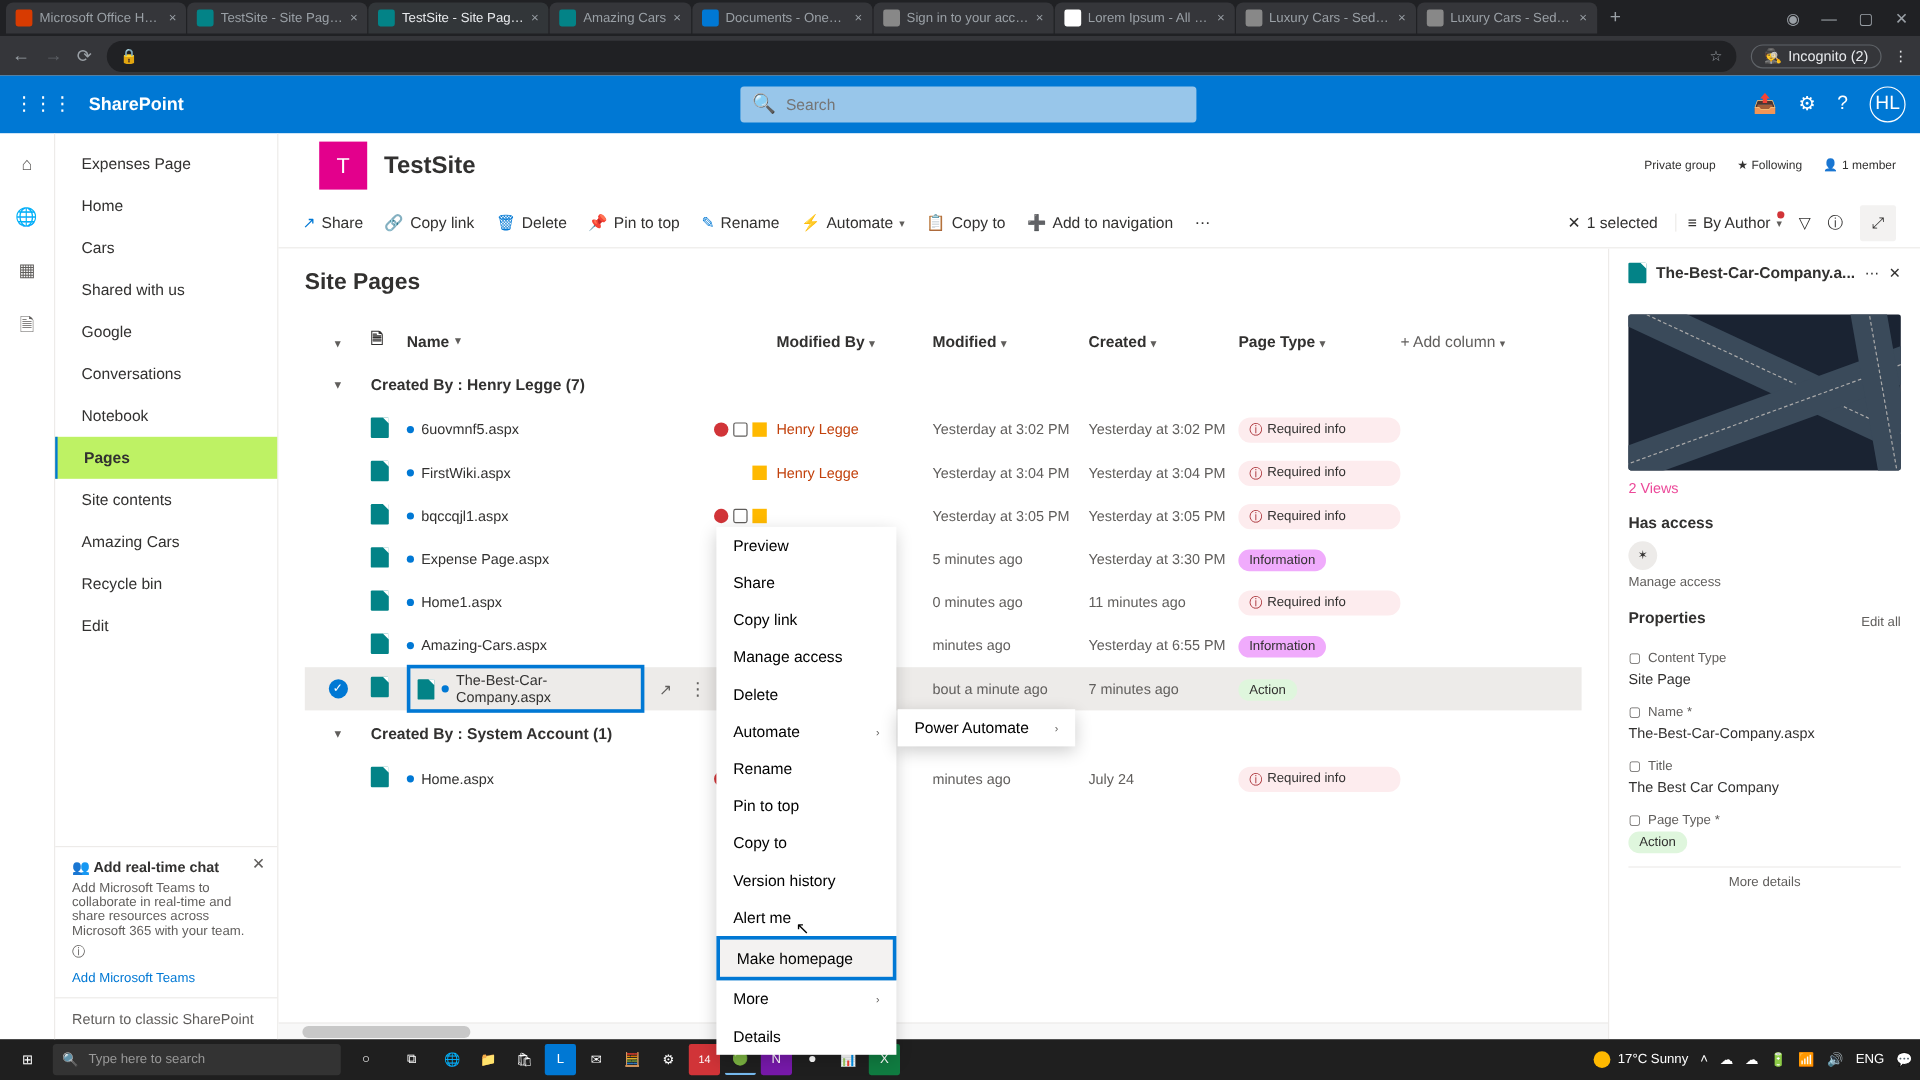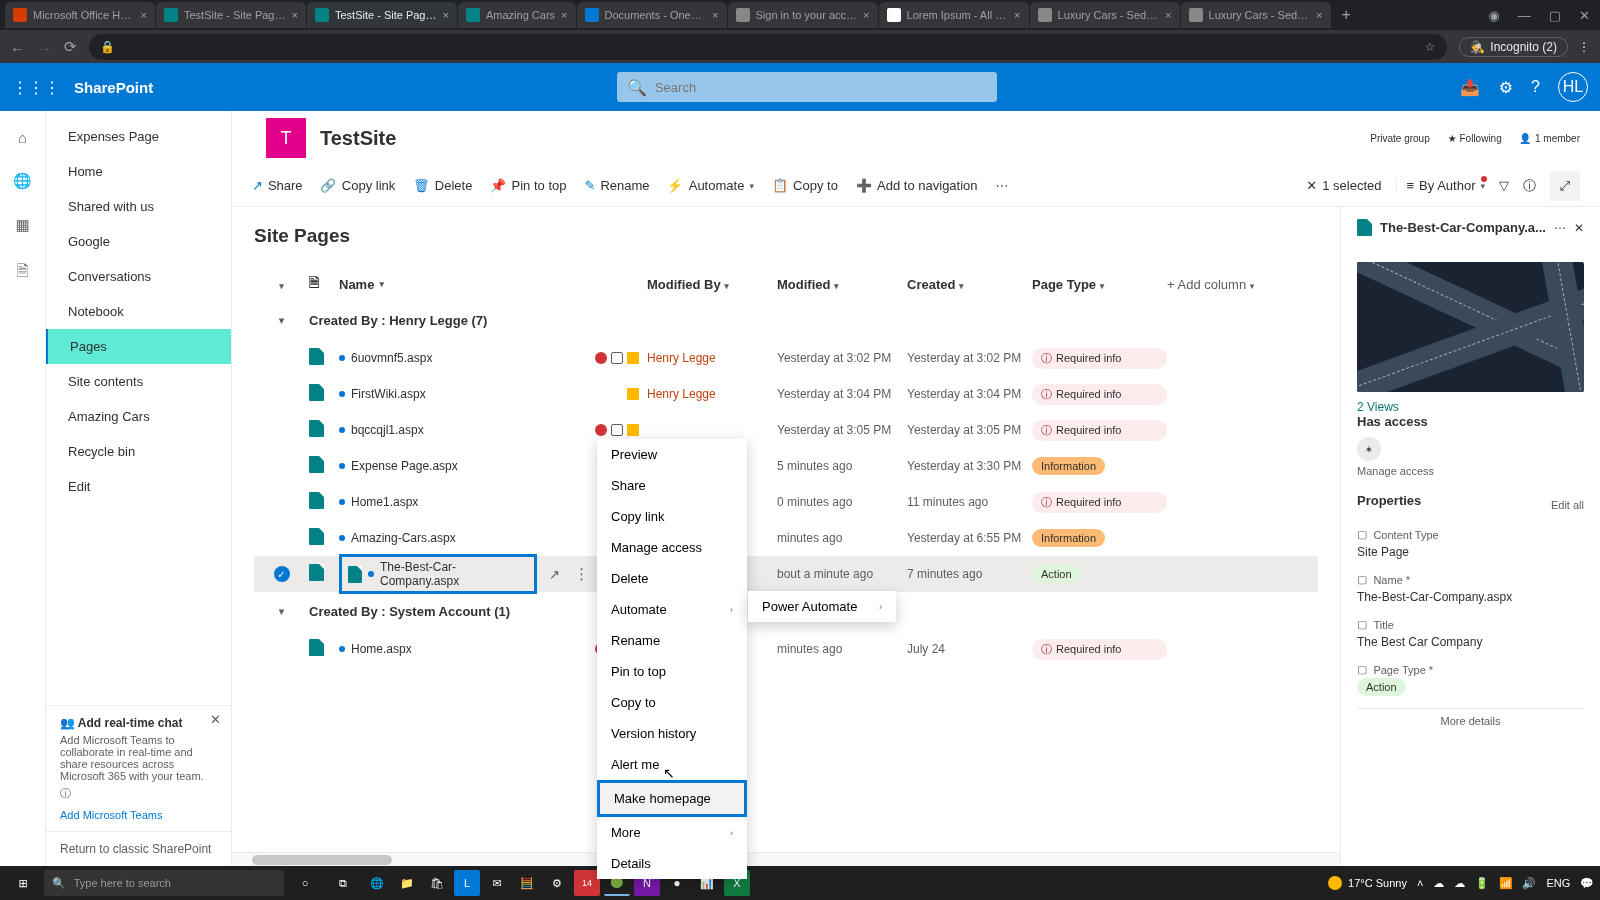--- a/index.html
+++ b/index.html
@@ -28,21 +28,21 @@
 .avatar-circle{width:30px;height:30px;border:1px solid #fff;border-radius:50%;display:flex;align-items:center;justify-content:center;font-size:16px}
 .layout{display:flex;height:calc(900px - 30px - 33px - 48px - 34px)}
 .rail{width:46px;border-right:1px solid #edebe9;display:flex;flex-direction:column;align-items:center;padding-top:18px;gap:26px;color:#605e5c}
 .rail span{font-size:15px}
 .left-nav{width:186px;border-right:1px solid #edebe9;display:flex;flex-direction:column}
 .site-head{display:flex;align-items:center;padding:14px 0 14px 14px;gap:14px}
 .site-logo{width:40px;height:40px;background:#e3008c;color:#fff;display:flex;align-items:center;justify-content:center;font-size:18px}
 .site-title{font-size:20px;font-weight:600;color:#323130}
 .nav-list{list-style:none;padding:8px 0}
 .nav-item{padding:10px 22px;font-size:13px;color:#323130;cursor:pointer}
-.nav-item.sel{background:#5eead4;border-left:2px solid #0078d4;font-weight:400}
+.nav-item.sel{background:#bef264;border-left:2px solid #0078d4;font-weight:700}
 .promo{margin-top:auto;padding:10px 14px;font-size:11px;color:#605e5c;position:relative;border-top:1px solid #edebe9}
 .promo-title{font-weight:600;font-size:12px;color:#323130;margin-bottom:4px}
 .promo-close{position:absolute;right:10px;top:6px;font-size:13px;color:#605e5c}
 .promo-link{color:#0078d4;margin-top:8px;display:block}
 .classic{padding:10px 14px;font-size:12px;color:#605e5c;border-top:1px solid #edebe9}
 .main{flex:1;display:flex;flex-direction:column;position:relative}
 .top-row{display:flex;align-items:center;padding:0 20px;height:54px}
 .top-row-right{margin-left:auto;display:flex;align-items:center;gap:18px;font-size:10px;color:#323130}
 .star{color:#323130}
 .member-ic{color:#605e5c}
@@ -80,38 +80,38 @@
 .ind-red{width:12px;height:12px;background:#d13438;border-radius:50%}
 .ind-link{width:12px;height:12px;border:1px solid #605e5c;border-radius:2px}
 .ind-warn{width:12px;height:12px;background:#ffb900}
 .r-modby{width:130px;color:#c2410c}
 .r-mod{width:130px;color:#605e5c}
 .r-created{width:125px;color:#605e5c}
 .r-ptype{width:135px}
 .badge{padding:3px 9px;border-radius:10px;font-size:11px}
 .badge.req{background:#fdecee;color:#323130;display:flex;align-items:center;gap:4px}
 .badge.req::before{content:"ⓘ";color:#a4262c;font-size:11px}
-.badge.info{background:#fdba74;color:#323130}
+.badge.info{background:#f0abfc;color:#323130}
 .badge.act{background:#dff6dd;color:#323130}
 .name-box{border:3px solid #0078d4;padding:3px 6px;display:flex;align-items:center;gap:6px}
 .share-ic{color:#605e5c;font-size:13px;margin-left:6px}
 .more-ic{color:#605e5c;font-size:15px;margin-left:8px}
 .sel-check{width:16px;height:16px;border-radius:50%;background:#0078d4;color:#fff;font-size:10px;display:inline-flex;align-items:center;justify-content:center}
 .ctx-menu{position:absolute;left:597px;top:439px;width:150px;background:#fff;box-shadow:0 4px 14px rgba(0,0,0,.2);z-index:50;font-size:13px}
 .ctx-item{padding:8px 14px;cursor:pointer;display:flex;align-items:center;justify-content:space-between}
 .ctx-item.hl{border:3px solid #0078d4;background:#f3f2f1}
 .ctx-sub{position:absolute;left:748px;top:591px;width:148px;background:#fff;box-shadow:0 4px 14px rgba(0,0,0,.2);z-index:50;font-size:13px}
 .cursor-img{position:absolute;left:663px;top:765px;font-size:14px;z-index:60;pointer-events:none}
 .details{width:260px;border-left:1px solid #edebe9;padding:12px 16px;overflow:auto;font-size:12px;color:#323130}
 .det-head{display:flex;align-items:center;gap:8px;margin-bottom:26px}
 .det-title{flex:1;font-weight:600;font-size:13px;white-space:nowrap;overflow:hidden;text-overflow:ellipsis}
 .det-thumb{width:100%;height:130px;background:#1a2332;border-radius:2px;margin-bottom:8px;position:relative;overflow:hidden}
 .road{position:absolute;background:#3a4a5a;height:30px;width:300px}
 .road::before{content:"";position:absolute;top:14px;left:0;right:0;border-top:1px dashed #aaa}
-.views{color:#0f766e;}
+.views{color:#ec4899;margin-bottom:14px}
 .det-sec-title{font-weight:600;margin-bottom:8px;font-size:13px}
 .access-av{width:24px;height:24px;border-radius:50%;background:#edebe9;display:flex;align-items:center;justify-content:center;font-size:10px;margin-bottom:4px}
 .manage-link{color:#605e5c;font-size:11px;margin-bottom:16px;display:block}
 .props-head{display:flex;justify-content:space-between;align-items:center;margin-bottom:12px}
 .edit-all{color:#605e5c;font-size:11px}
 .prop{margin-bottom:14px}
 .prop-label{display:flex;align-items:center;gap:6px;color:#605e5c;font-size:11px;margin-bottom:4px}
 .prop-ic{font-size:11px}
 .more-det{text-align:center;color:#605e5c;font-size:11px;border-top:1px solid #edebe9;padding-top:6px}
 .hscroll{height:14px;border-top:1px solid #edebe9;background:#f8f8f8;position:relative}
@@ -223,20 +223,21 @@
     <span>⌂</span>
     <span>🌐</span>
     <span>▦</span>
     <span>🗎</span>
   </div>
 
   <div class="left-nav">
     <ul class="nav-list" id="navlist">
         <li class="nav-item">Expenses Page</li>
         <li class="nav-item">Home</li>
+        <li class="nav-item">Cars</li>
         <li class="nav-item">Shared with us</li>
         <li class="nav-item">Google</li>
         <li class="nav-item">Conversations</li>
         <li class="nav-item">Notebook</li>
         <li class="nav-item sel">Pages</li>
         <li class="nav-item">Site contents</li>
         <li class="nav-item">Amazing Cars</li>
         <li class="nav-item">Recycle bin</li>
         <li class="nav-item">Edit</li>
       </ul>

